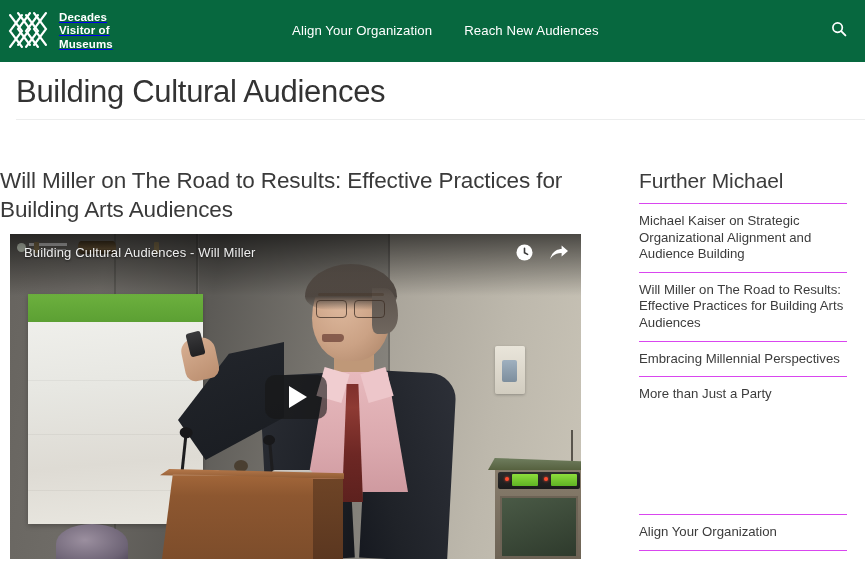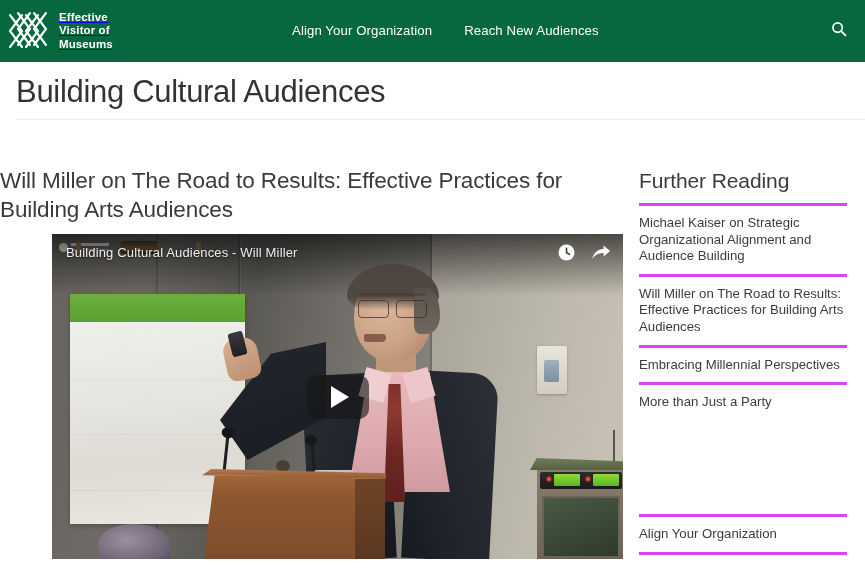--- a/index.html
+++ b/index.html
@@ -61,21 +61,21 @@
   .article-title{
     position:absolute; left:0; top:33px; width:580px;
     font-size:22.5px; font-weight:400; color:#3a3a3a;
     line-height:29px; letter-spacing:-.1px;
   }
 
   
   .video-embed{
     position:absolute; left:10px; top:101px;
     width:571px; height:325px;
-    overflow:hidden; background:#6d28d9;margin-left:42px;
+    overflow:hidden; background:#6d28d9;
   }
   .video-scene{ position:absolute; inset:0; }
 
   
   .wall{
     position:absolute; left:0; top:0; width:100%; height:100%;
     background:linear-gradient(100deg,#67645f 0%,#6e6b66 16%,#5c5a56 34%,#76736d 52%,#8d8a83 70%,#a49f95 86%,#b3aea2 100%);
   }
   .wall-seam{ position:absolute; top:0; width:2px; height:100%;
     background:rgba(0,0,0,.16); }
@@ -333,21 +333,21 @@
 
   
   .sidebar{
     position:absolute; left:639px; top:0; width:208px;
   }
   .widget-title{
     font-size:21px; font-weight:400; color:#3c3c3c;
     letter-spacing:-.1px; line-height:26px;
   }
   .widget-list{ list-style:none; margin-top:9px; }
-  .widget-list li{ border-top:3px solid #d946ef; }
+  .widget-list li{ border-top:1px solid #d946ef; }
   .widget-list li a{
     display:block; text-decoration:none; color:#3c3c3c;
     font-size:13.2px; line-height:16.6px;
     padding:9px 0 9px 0;
   }
   .widget-further{ position:absolute; left:0; top:35px; width:208px; }
   .widget-categories{ position:absolute; left:0; top:372px; width:208px; }
 </style>
 </head>
 <body>
@@ -363,21 +363,21 @@
           <path d="M20 6 L32 22 L20 38"></path>
           <path d="M28 4 L40 20 L28 36"></path>
           <path d="M16 6 L4 22 L16 38"></path>
           <path d="M24 4 L12 20 L24 36"></path>
           <path d="M32 6 L20 22 L32 38"></path>
           <path d="M40 4 L28 20 L40 36"></path>
         </g>
       </svg>
     </span>
     <span class="brand-text">
-      <span>Effective</span>
+      <span>Decades</span>
       <span>Visitor of</span>
       <span>Museums</span>
     </span>
   </a>
 
   <nav class="main-nav">
     <a class="nav-item" href="#">Align Your Organization</a>
     <a class="nav-item" href="#">Reach New Audiences</a>
   </nav>
 
@@ -485,21 +485,21 @@
 
       <div class="play-button">
         <span class="play-triangle"></span>
       </div>
     </div>
   </div>
 
   <aside class="sidebar">
 
     <section class="widget-further">
-      <h3 class="widget-title">Further Reading</h3>
+      <h3 class="widget-title">Further Michael</h3>
       <ul class="widget-list">
         <li>
           <a href="#">Michael Kaiser on Strategic Organizational Alignment and Audience Building</a>
         </li>
         <li>
           <a href="#">Will Miller on The Road to Results: Effective Practices for Building Arts Audiences</a>
         </li>
         <li>
           <a href="#">Embracing Millennial Perspectives</a>
         </li>

